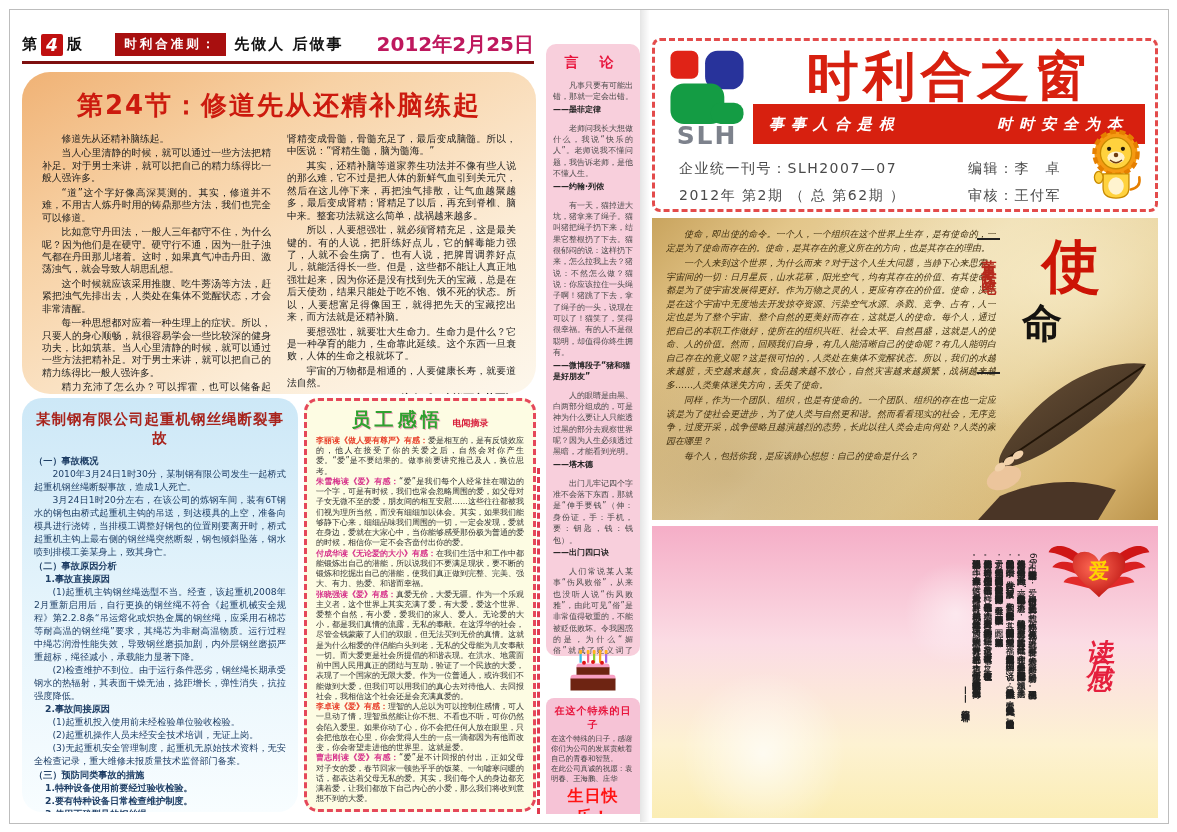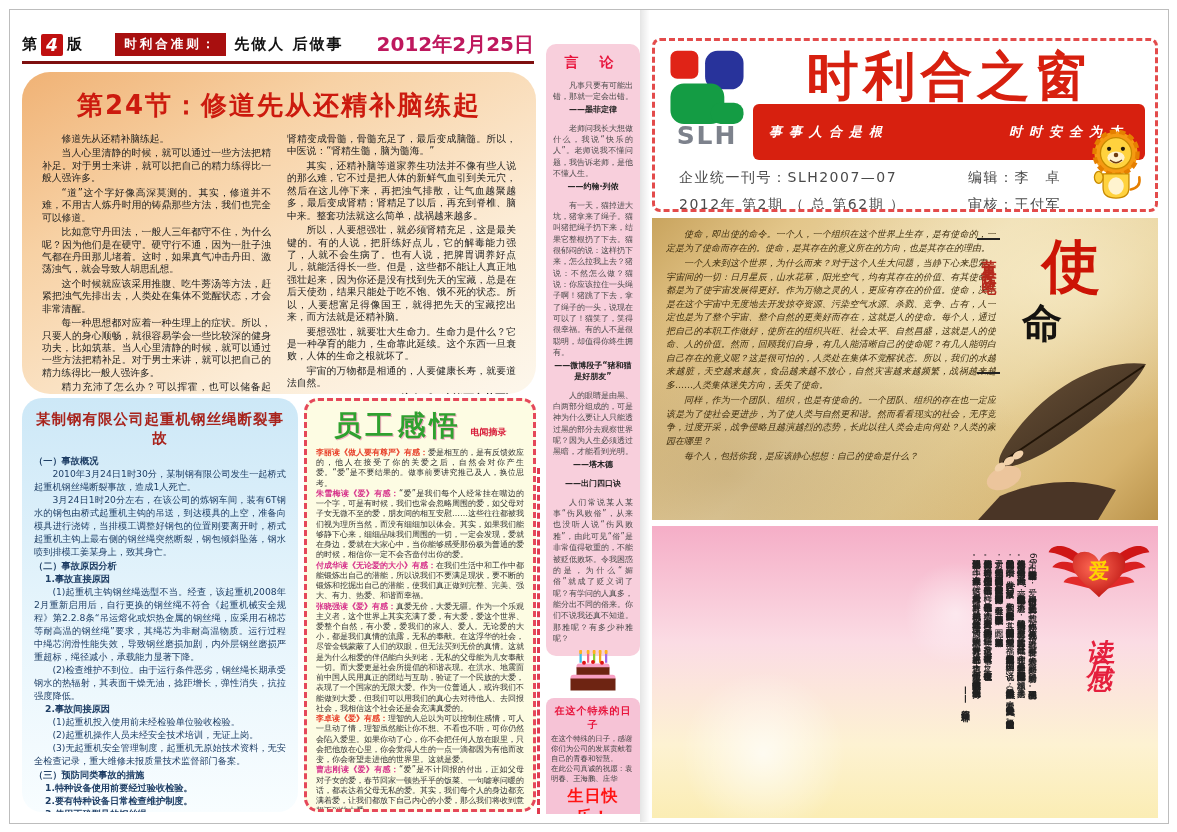--- a/index.html
+++ b/index.html
@@ -40,36 +40,36 @@
     letter-spacing:1px;font-family:"DejaVu Serif","Liberation Serif",serif;font-weight:bold;}
   #accident p{margin:0;font-size:9.2px;line-height:1.42;color:#1f3f66;text-align:justify;}
   #accident p.h{font-weight:bold;text-indent:0;}
   #accident p.s{font-weight:bold;text-indent:1.2em;}
   #accident p.p{text-indent:2em;}
 
   
   #reflections{left:304px;top:398px;width:232px;height:414px;border:3px dashed #e5485a;
     border-radius:14px;background:#fdfce3;padding:6px 9px;}
   .refl-titlerow{text-align:center;margin-bottom:3px;}
-  .refl-title{font-size:28px;font-weight:bold;color:#2fa12f;letter-spacing:4px;
+  .refl-title{font-size:19px;font-weight:bold;color:#2fa12f;letter-spacing:4px;
     font-family:"DejaVu Serif","Liberation Serif",serif;text-shadow:1px 1px 0 #f6a8c4;}
   .refl-sub{font-size:9px;font-weight:bold;color:#d81f3c;margin-left:4px;}
   #reflections p{margin:0;font-size:8px;line-height:1.28;color:#333;text-align:justify;}
   .lead{font-weight:bold;}
   .lead-a{color:#e8402a;}
   .lead-b{color:#d6308a;}
 
   
   #mid-quotes{left:546px;top:44px;width:94px;height:612px;background:#f8cfdc;
     border-radius:10px;padding:8px 7px;}
   #mid-quotes h3{margin:2px 0 8px;text-align:center;color:#e8143c;font-size:14px;
     letter-spacing:8px;font-weight:bold;}
   #mid-quotes p.qt{margin:0;font-size:8px;line-height:1.42;color:#4a4a4a;
     text-align:justify;text-indent:2em;}
-  #mid-quotes p.qa{margin:1px 0 8px;font-size:8px;font-weight:bold;color:#222;text-align:center;}
+  #mid-quotes p.qa{margin:1px 0 8px;font-size:8px;font-weight:bold;color:#222;text-align:left;}
   #v-dash{left:537px;top:468px;width:0;height:346px;border-left:3px dashed #e03a4e;}
 
   
   #birthday{left:546px;top:650px;width:94px;height:164px;text-align:center;}
   .bd-box{background:#f6c3d6;border-radius:8px;padding:4px 5px 6px;margin-top:-4px;}
   .bd-title{font-size:10px;font-weight:bold;color:#e8143c;letter-spacing:1px;margin:2px 0;}
   .bd-small{font-size:7.4px;line-height:1.35;color:#444;text-align:left;margin:0;}
   .bd-head{font-size:16px;font-weight:bold;color:#ff1414;letter-spacing:1px;margin:2px 0;}
 
   
@@ -77,22 +77,22 @@
     background:linear-gradient(90deg,rgba(0,0,0,0.10),rgba(0,0,0,0));}
 
   
   #masthead{left:652px;top:38px;width:506px;height:174px;border:3px dashed #e34b4b;
     border-radius:8px;padding:6px 10px;background:#fff;}
   .mh-top{display:flex;}
   .mh-logo{width:88px;flex:none;}
   .mh-right{flex:1;}
   .mh-title{font-size:52px;font-weight:bold;color:#d7200f;letter-spacing:5px;
     text-align:center;font-family:"DejaVu Serif","Liberation Serif",serif;line-height:1.1;}
-  .mh-bar{height:24px;background:#d7200f;border-radius:6px;color:#fff;display:flex;
-    justify-content:space-between;align-items:center;padding:16px 16px;font-size:13px;
+  .mh-bar{height:24px;background:#d7200f;border-radius:0;color:#fff;display:flex;
+    justify-content:space-between;align-items:center;padding:8px 16px;font-size:15px;
     font-style:italic;letter-spacing:7px;font-weight:bold;}
   .mh-info{margin-top:9px;padding-left:14px;padding-right:84px;}
   .mh-row{display:flex;font-size:14px;color:#4a4a4a;letter-spacing:1.5px;margin-bottom:9px;}
   .mh-row .a{flex:1;}
   #lion{position:absolute;right:8px;bottom:4px;}
 
   
   #mission{left:652px;top:218px;width:506px;height:302px;
     background:
       radial-gradient(ellipse at 80% 20%,rgba(255,248,220,0.55),rgba(0,0,0,0) 45%),
@@ -199,20 +199,21 @@
 <div class="panel" id="mid-quotes">
   <h3>言 论</h3>
   <p class="qt">凡事只要有可能出错，那就一定会出错。</p>
   <p class="qa">——墨菲定律</p>
   <p class="qt">老师问我长大想做什么，我说“快乐的人”。老师说我不懂问题，我告诉老师，是他不懂人生。</p>
   <p class="qa">——约翰·列侬</p>
   <p class="qt">有一天，猫掉进大坑，猪拿来了绳子。猫叫猪把绳子扔下来，结果它整根扔了下去。猫很郁闷的说：这样扔下来，怎么拉我上去？猪说：不然怎么做？猫说：你应该拉住一头绳子啊！猪跳了下去，拿了绳子的一头，说现在可以了！猫笑了，笑得很幸福。有的人不是很聪明，却值得你终生拥有。</p>
   <p class="qa">——微博段子“猪和猫是好朋友”</p>
   <p class="qt">人的眼睛是由黑、白两部分组成的，可是神为什么要让人只能透过黑的部分去观察世界呢？因为人生必须透过黑暗，才能看到光明。</p>
   <p class="qa">——塔木德</p>
+  <p class="qt">出门儿牢记四个字准不会落下东西，那就是“伸手要钱”（伸：身份证，手：手机，要：钥匙，钱：钱包）。</p>
   <p class="qa">——出门四口诀</p>
   <p class="qt">人们常说某人某事“伤风败俗”，从来也没听人说“伤风败雅”，由此可见“俗”是非常值得敬重的，不能被贬低败坏。令我困惑的是，为什么“媚俗”就成了贬义词了呢？有学问的人真多，能分出不同的俗来。你们不说我还真不知道。那雅呢？有多少种雅呢？</p>
 
 </div>
 
 <div class="panel" id="v-dash"></div>
 
 <div class="panel" id="birthday">
   <svg width="66" height="48" viewBox="0 0 84 64">
     <rect x="24" y="4" width="3" height="13" fill="#3bbde8"></rect>

